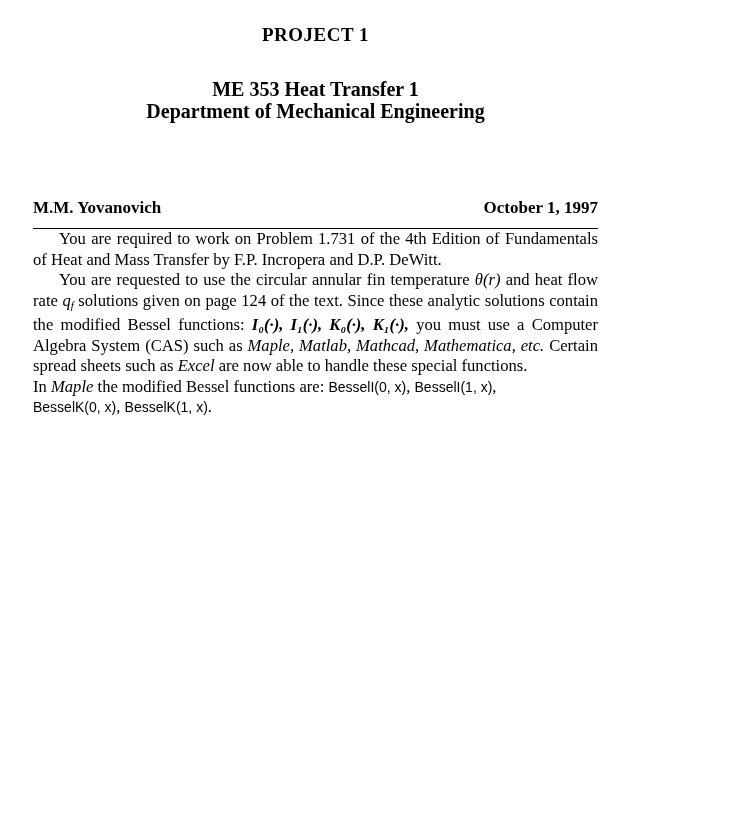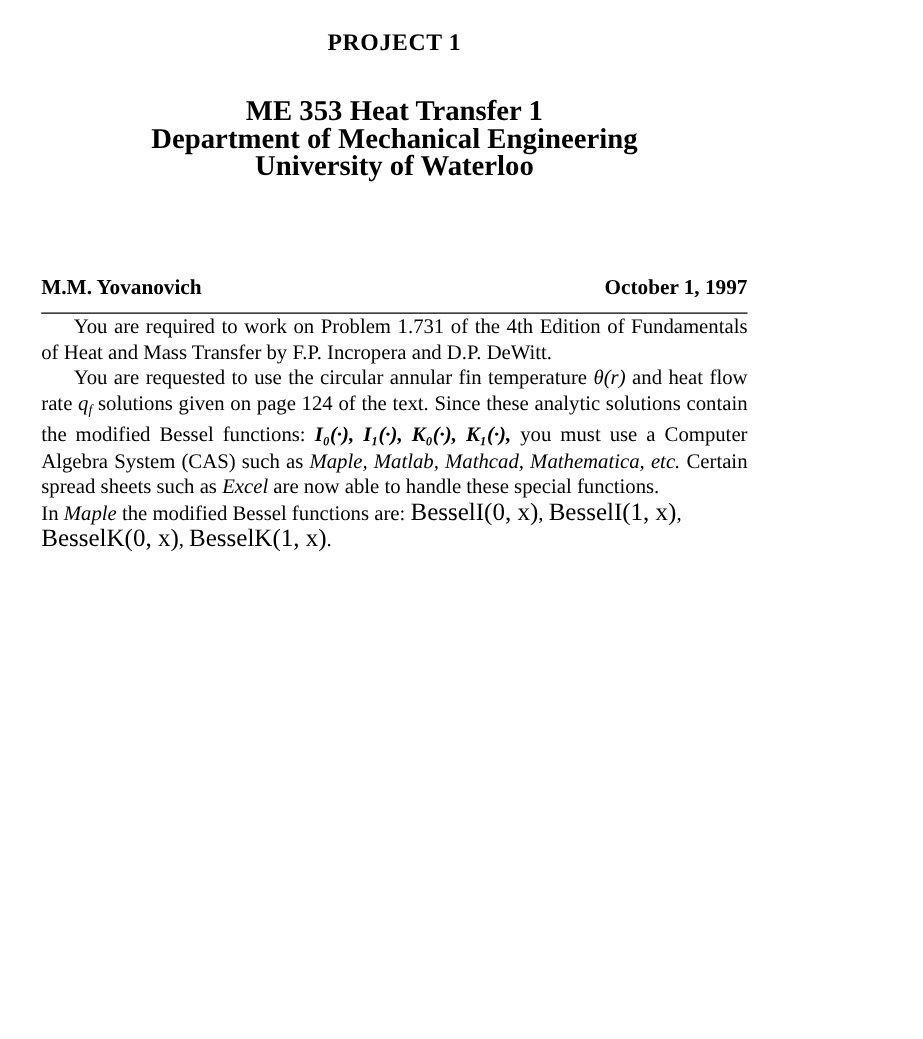--- a/index.html
+++ b/index.html
@@ -25,21 +25,21 @@
   .doc-title {
     text-align: center;
     font-weight: bold;
     font-size: 19px;
     letter-spacing: 0.5px;
     margin-top: 6px;
   }
   .course-block {
     text-align: center;
     font-weight: bold;
-    font-size: 23px;
+    font-size: 20px;
     line-height: 22px;
     margin-top: 32px;
   }
   .course-block div {
     white-space: nowrap;
   }
   .author-row {
     display: flex;
     justify-content: space-between;
     align-items: baseline;
@@ -63,42 +63,41 @@
     margin: 0;
   }
   .p1 { margin-top: 14px; text-indent: 26px; }
   .p2 { margin-top: 29px; text-indent: 26px; }
   .p3 { margin-top: 29px; text-indent: 0; }
   .p4 { margin-top: 20px; text-indent: 0; }
   .p5 { margin-top: 29px; text-indent: 0; }
   .due { margin-top: 29px; font-weight: bold; font-size: 17px; }
   i.it { font-style: italic; }
   .mono {
-    font-family: Liberation Serif, serif;
-    font-size: 20px;
+    font-family: Liberation Sans, sans-serif;
+    font-size: 14px;
     letter-spacing: 0px;
   }
   .mathvar { font-style: italic; }
   sub {
     font-size: 11px;
     vertical-align: -0.28em;
   }
   .nowrap { white-space: nowrap; font-weight: bold; }
 </style>
 </head>
 <body>
 
 <div class="page">
 
   <div class="doc-title">PROJECT 1</div>
 
   <div class="course-block">
     <div>ME 353 Heat Transfer 1</div>
     <div>Department of Mechanical Engineering</div>
-    <div>University of Waterloo</div>
   </div>
 
   <div class="author-row">
     <span>M.M. Yovanovich</span>
     <span>October 1, 1997</span>
   </div>
 
   <hr class="rule">
 
   <div class="body-text">

